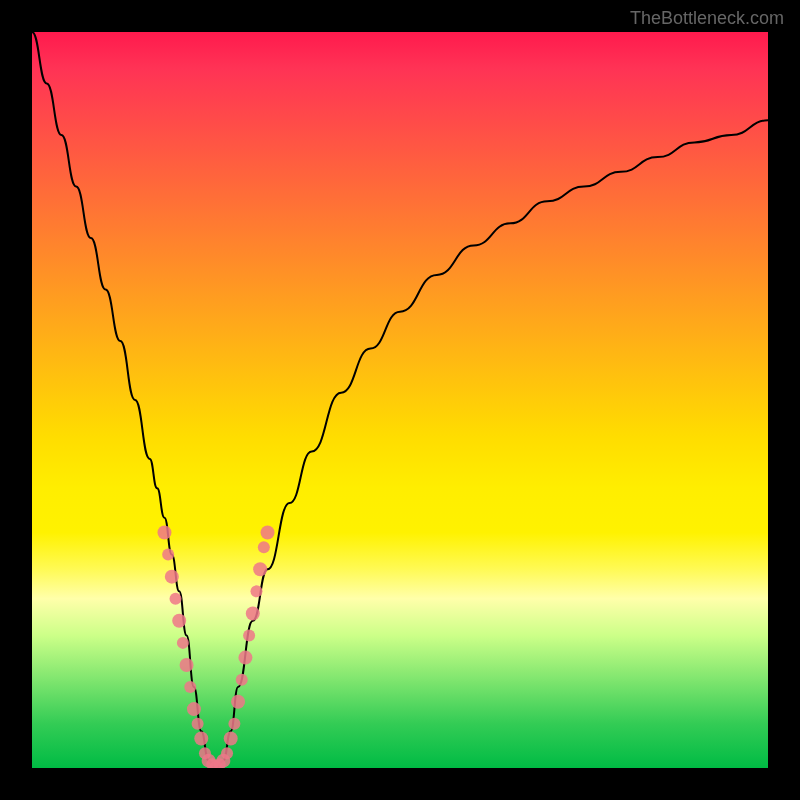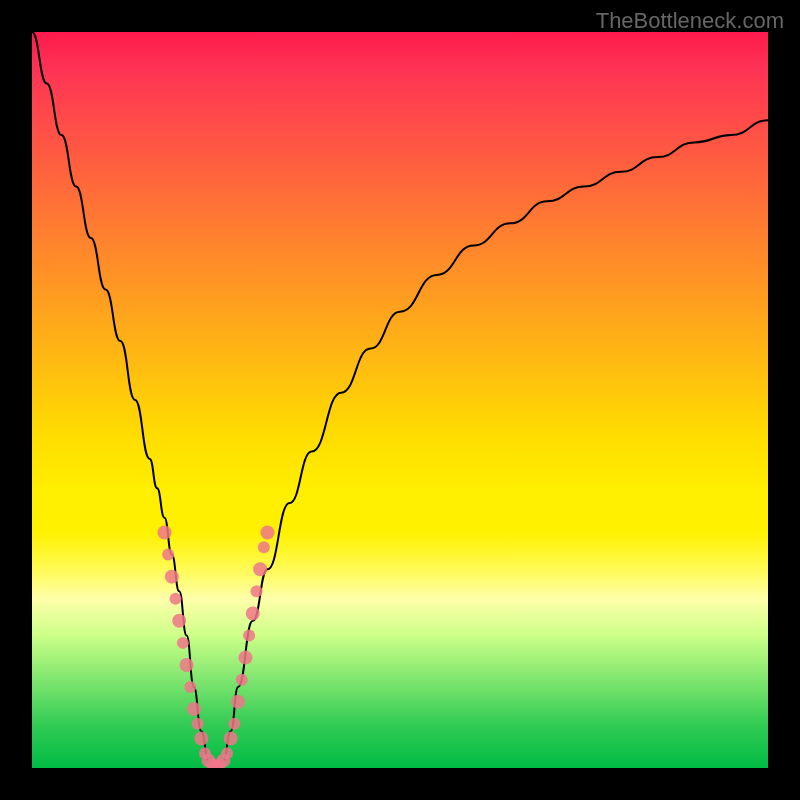--- a/index.html
+++ b/index.html
@@ -12,21 +12,21 @@
       height: 800px;
       background: #000000;
       position: relative;
       overflow: hidden;
     }
     .watermark {
       position: absolute;
       top: 8px;
       right: 16px;
       font-family: Arial, sans-serif;
-      font-size: 22px;
+      font-size: 18px;
       color: #666666;
       z-index: 10;
     }
     .chart-area {
       position: absolute;
       top: 32px;
       left: 32px;
       width: 736px;
       height: 736px;
       background: linear-gradient(to bottom,

